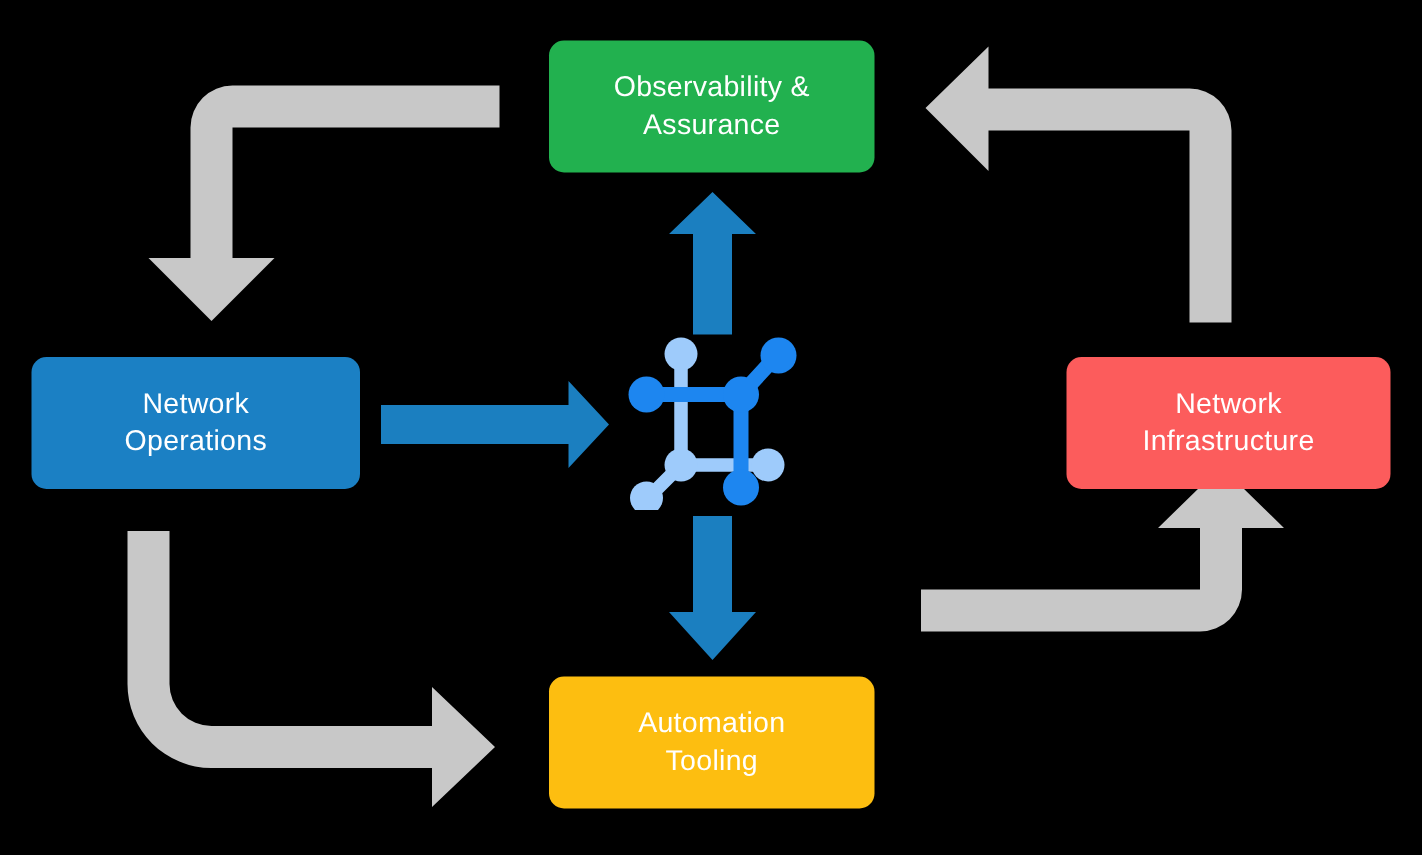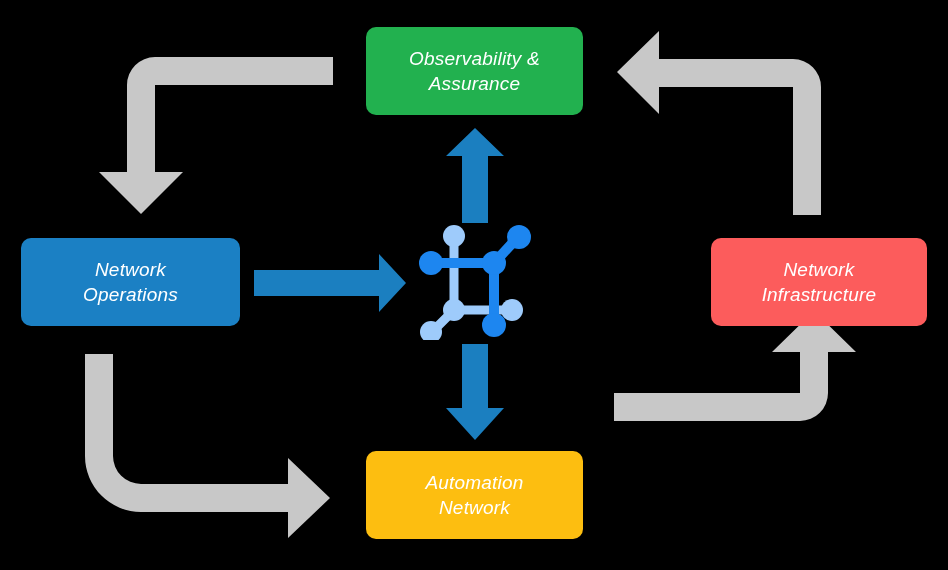--- a/index.html
+++ b/index.html
@@ -21,21 +21,20 @@
     justify-content:center;
     text-align:center;
     color:#ffffff;
     font-size:19px;
     line-height:1.32;
     font-weight:400;
     letter-spacing:.2px;
     box-sizing:border-box;
     padding:6px 10px;
     white-space:pre-line;
-    font-style:italic;
   }
   #box-observability{ left:366px; top:27px;  width:217px; height:88px; }
   #box-operations   { left:21px;  top:238px; width:219px; height:88px; }
   #box-infrastructure{left:711px; top:238px; width:216px; height:88px; }
   #box-automation   { left:366px; top:451px; width:217px; height:88px; }
 
   .arrow-layer{
     position:absolute;
     left:0; top:0;
     width:948px; height:570px;
@@ -171,15 +170,15 @@
   <div class="node-box" id="box-observability" style="background-color: rgb(34, 177, 79);">Observability &amp;
 Assurance</div>
 
   <div class="node-box" id="box-operations" style="background-color: rgb(27, 128, 196);">Network
 Operations</div>
 
   <div class="node-box" id="box-infrastructure" style="background-color: rgb(252, 92, 92);">Network
 Infrastructure</div>
 
   <div class="node-box" id="box-automation" style="background-color: rgb(253, 190, 16);">Automation
-Network</div>
+Tooling</div>
 
 </div>
 
 </body></html>

